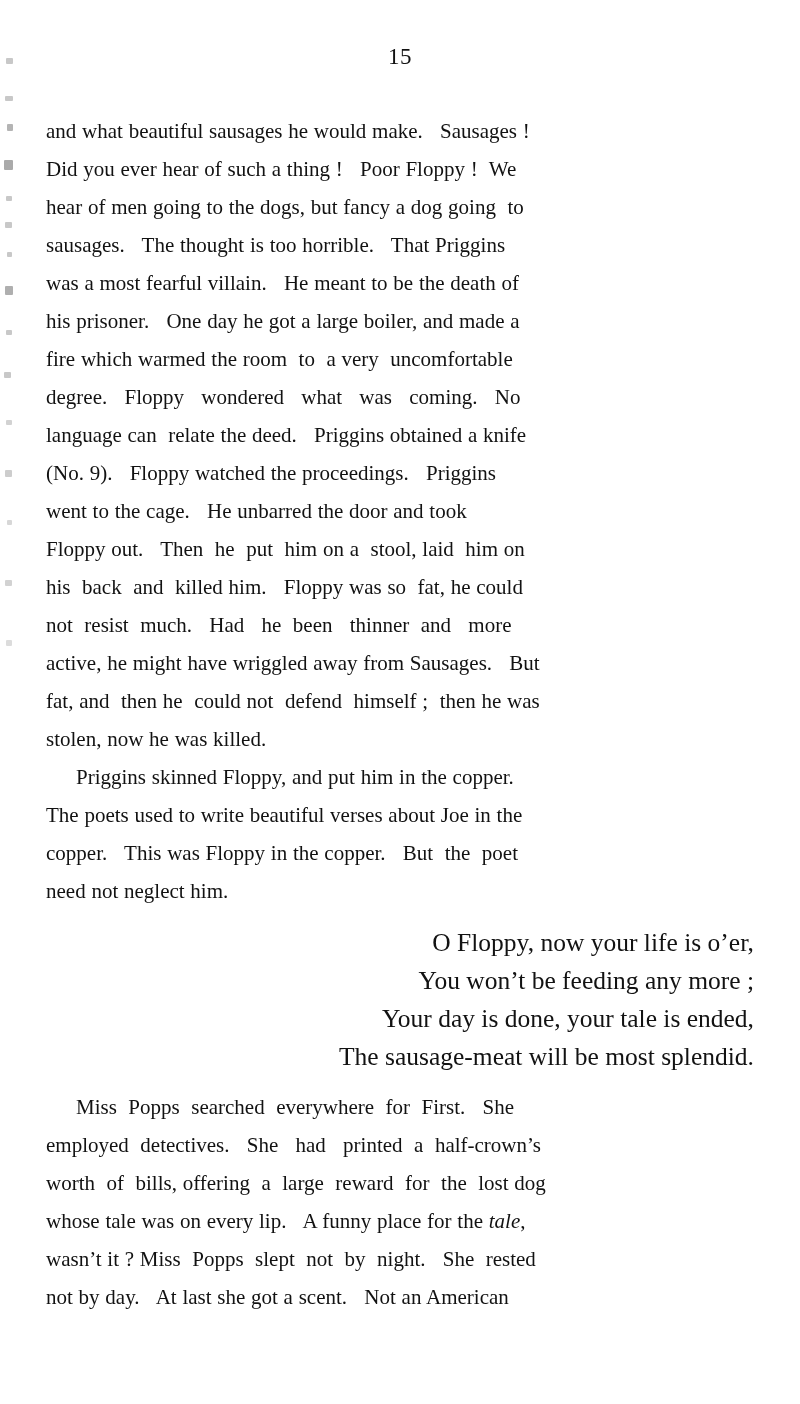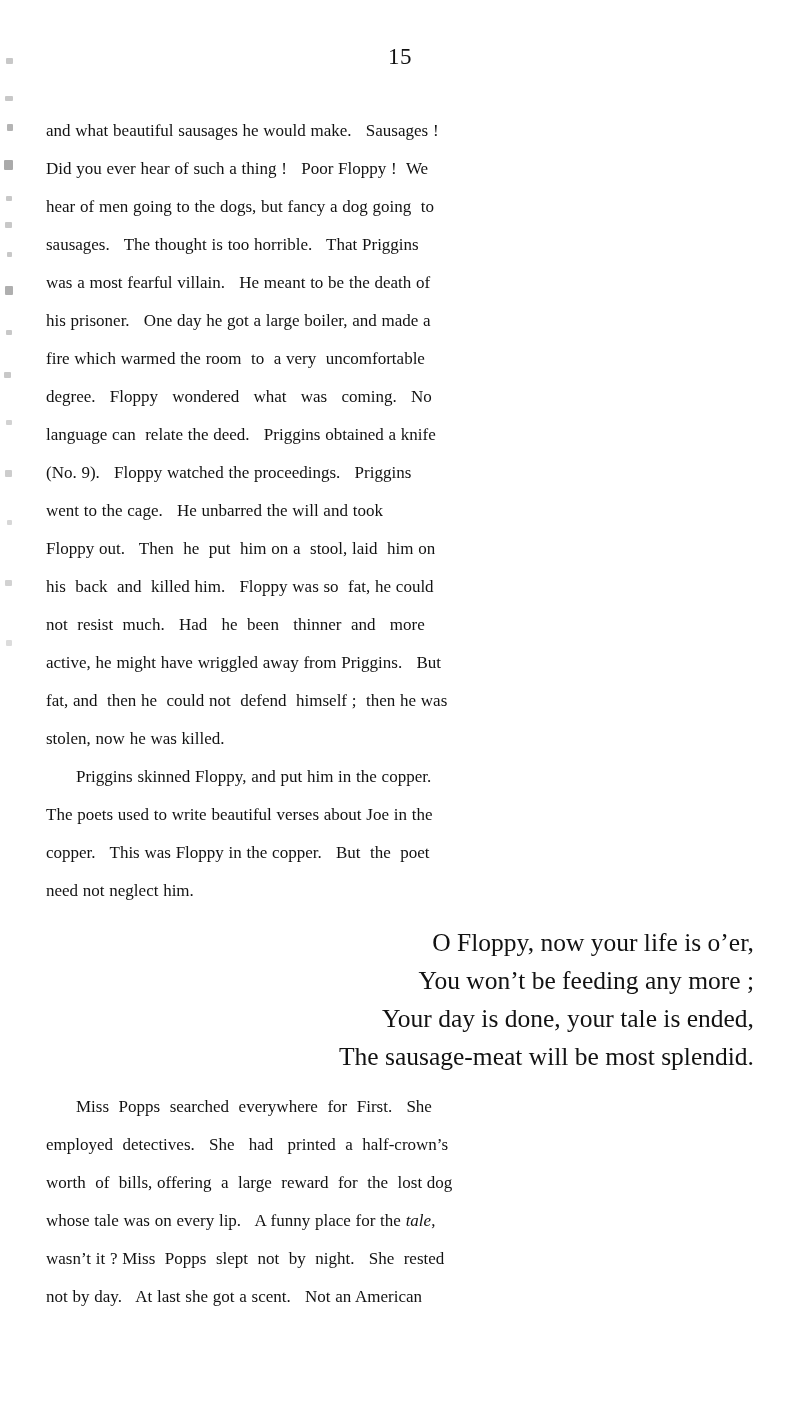--- a/index.html
+++ b/index.html
@@ -60,21 +60,21 @@
     text-align-last: left;
     word-spacing: .5px;
   }
   .para.cont {
     margin-top: 0;
   }
 
   
   .line {
     display: block;
-    font-size: 17px;
+    font-size: 21px;
     line-height: 38px;
     white-space: pre;
   }
   .line.just {
     display: flex;
     justify-content: space-between;
     white-space: normal;
   }
   .line.just > span {
     white-space: pre;
@@ -151,33 +151,33 @@
       <span class="line just">
           <span>degree.   Floppy   wondered   what   was   coming.   No</span>
         </span>
       <span class="line just">
           <span>language can  relate the deed.   Priggins obtained a knife</span>
         </span>
       <span class="line just">
           <span>(No. 9).   Floppy watched the proceedings.   Priggins</span>
         </span>
       <span class="line just">
-          <span>went to the cage.   He unbarred the will and took</span>
+          <span>went to the cage.   He unbarred the door and took</span>
         </span>
       <span class="line just">
           <span>Floppy out.   Then  he  put  him on a  stool, laid  him on</span>
         </span>
       <span class="line just">
           <span>his  back  and  killed him.   Floppy was so  fat, he could</span>
         </span>
       <span class="line just">
           <span>not  resist  much.   Had   he  been   thinner  and   more</span>
         </span>
       <span class="line just">
-          <span>active, he might have wriggled away from Priggins.   But</span>
+          <span>active, he might have wriggled away from Sausages.   But</span>
         </span>
       <span class="line just">
           <span>fat, and  then he  could not  defend  himself ;  then he was</span>
         </span>
       <span class="line">stolen, now he was killed.</span>
     </div>
 
     <div class="para cont">
       <span class="line indent">Priggins skinned Floppy, and put him in the copper.</span>
       <span class="line just">

